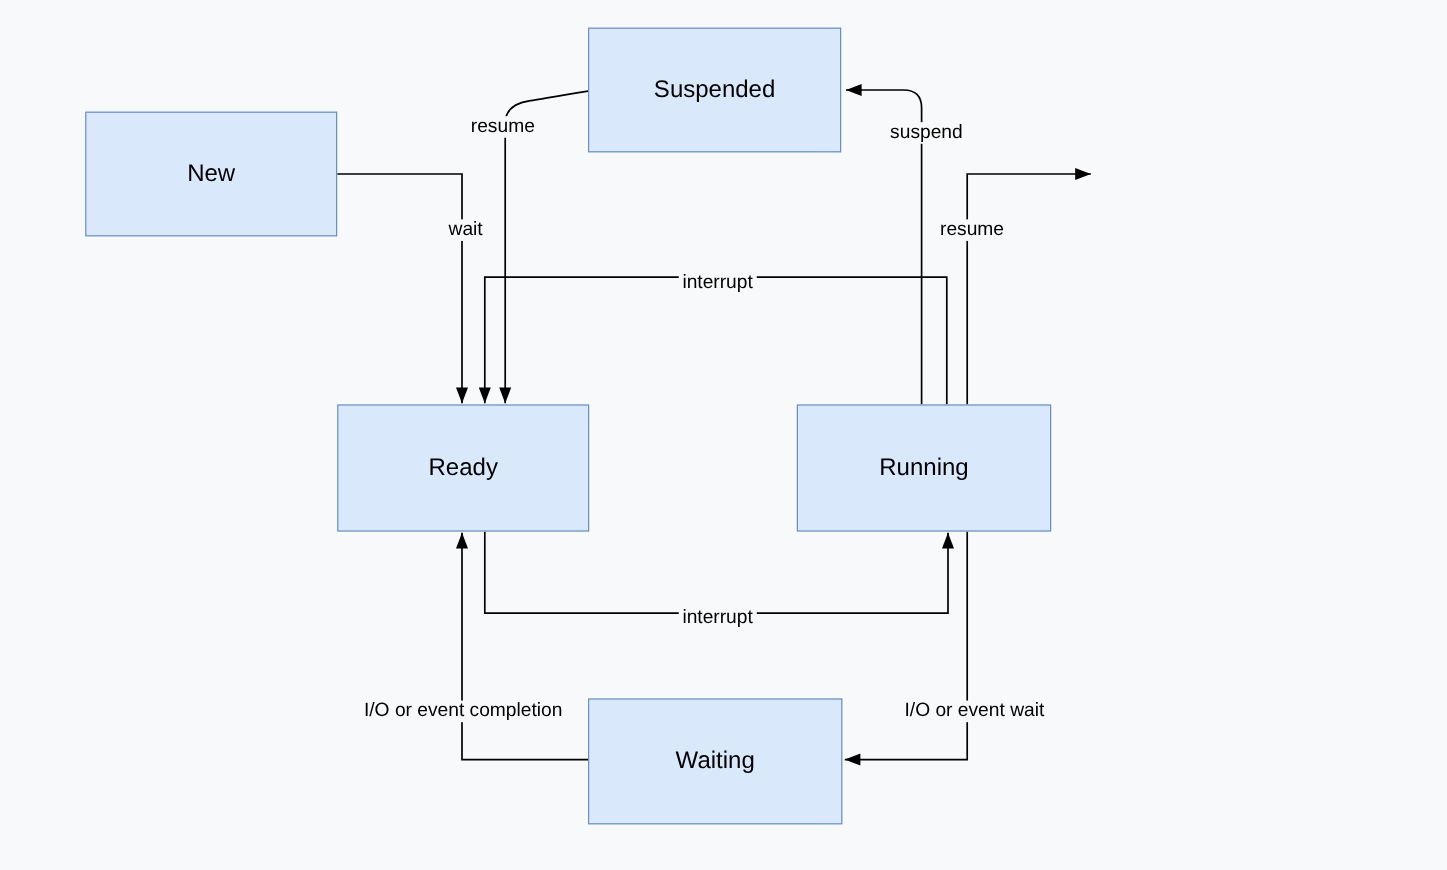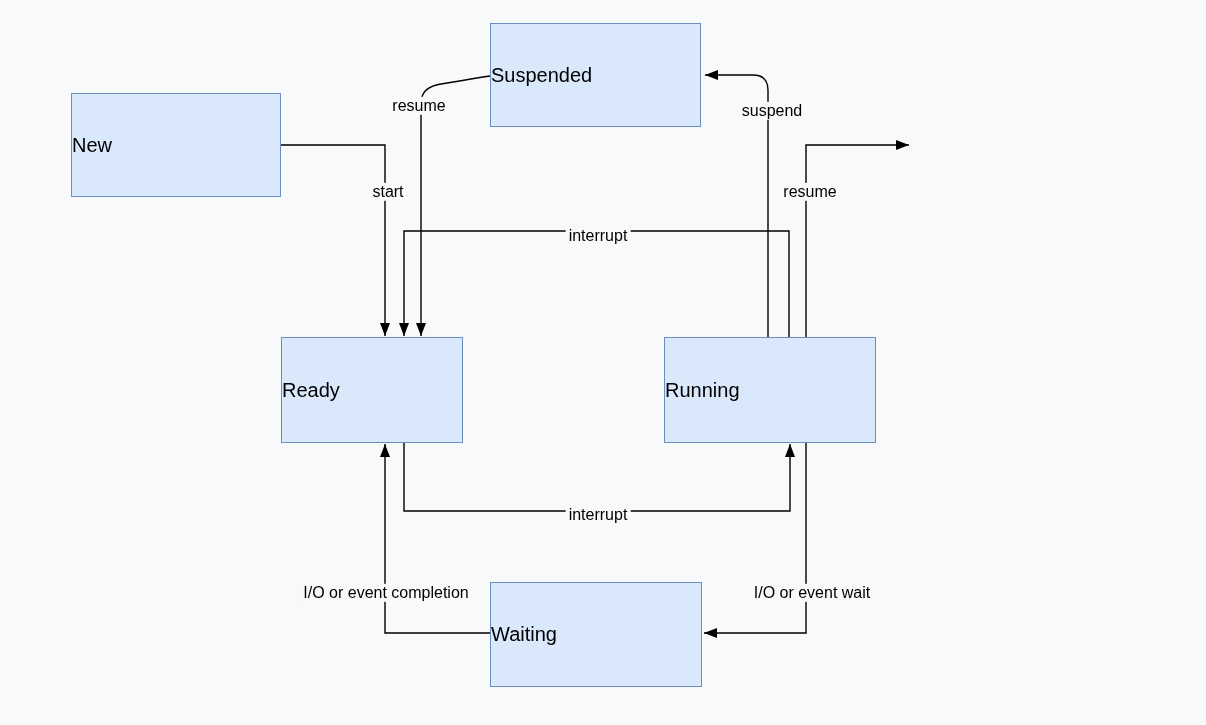--- a/index.html
+++ b/index.html
@@ -29,21 +29,21 @@
     line-height:1.15;
     padding:0 3px;
     white-space:nowrap;
     z-index:2;
   }
   .node{
     position:absolute;
     box-sizing:border-box;
     background:var(--node-fill);
     border:1.4px solid var(--node-border);
-    display:flex;align-items:center;
+    display:flex;align-items:center;justify-content:center;
     z-index:3;
   }
   .node-label{font-size:20px;color:var(--text);}
 </style>
 </head>
 <body>
 
 <div class="canvas">
 
   <svg class="edges" width="1206" height="725">
@@ -63,36 +63,36 @@
 
     <path class="edge" d="M789,337 L789,231 L404,231 L404,336" marker-end="url(#arrow)"></path>
 
     <path class="edge" d="M404,443 L404,511 L790,511 L790,444" marker-end="url(#arrow)"></path>
 
     <path class="edge" d="M806,443 L806,633 L704,633" marker-end="url(#arrow)"></path>
 
     <path class="edge" d="M490,633 L385,633 L385,444" marker-end="url(#arrow)"></path>
   </svg>
 
-  <span class="edge-label" style="left:388px;top:192px">start</span>
+  <span class="edge-label" style="left:388px;top:192px">wait</span>
   <span class="edge-label" style="left:419px;top:106px">resume</span>
   <span class="edge-label" style="left:772px;top:111px">suspend</span>
   <span class="edge-label" style="left:810px;top:192px">resume</span>
   <span class="edge-label" style="left:598px;top:236px">interrupt</span>
   <span class="edge-label" style="left:598px;top:515px">interrupt</span>
   <span class="edge-label" style="left:812px;top:593px">I/O or event wait</span>
   <span class="edge-label" style="left:386px;top:593px">I/O or event completion</span>
 
   <div class="node" style="left:71px;top:93px;width:210px;height:104px">
     <span class="node-label">New</span>
   </div>
   <div class="node" style="left:490px;top:23px;width:211px;height:104px">
     <span class="node-label">Suspended</span>
   </div>
-  <div class="node" style="left:281px;top:337px;width:182px;height:106px">
+  <div class="node" style="left:281px;top:337px;width:210px;height:106px">
     <span class="node-label">Ready</span>
   </div>
   <div class="node" style="left:664px;top:337px;width:212px;height:106px">
     <span class="node-label">Running</span>
   </div>
   <div class="node" style="left:490px;top:582px;width:212px;height:105px">
     <span class="node-label">Waiting</span>
   </div>
 
 </div>

